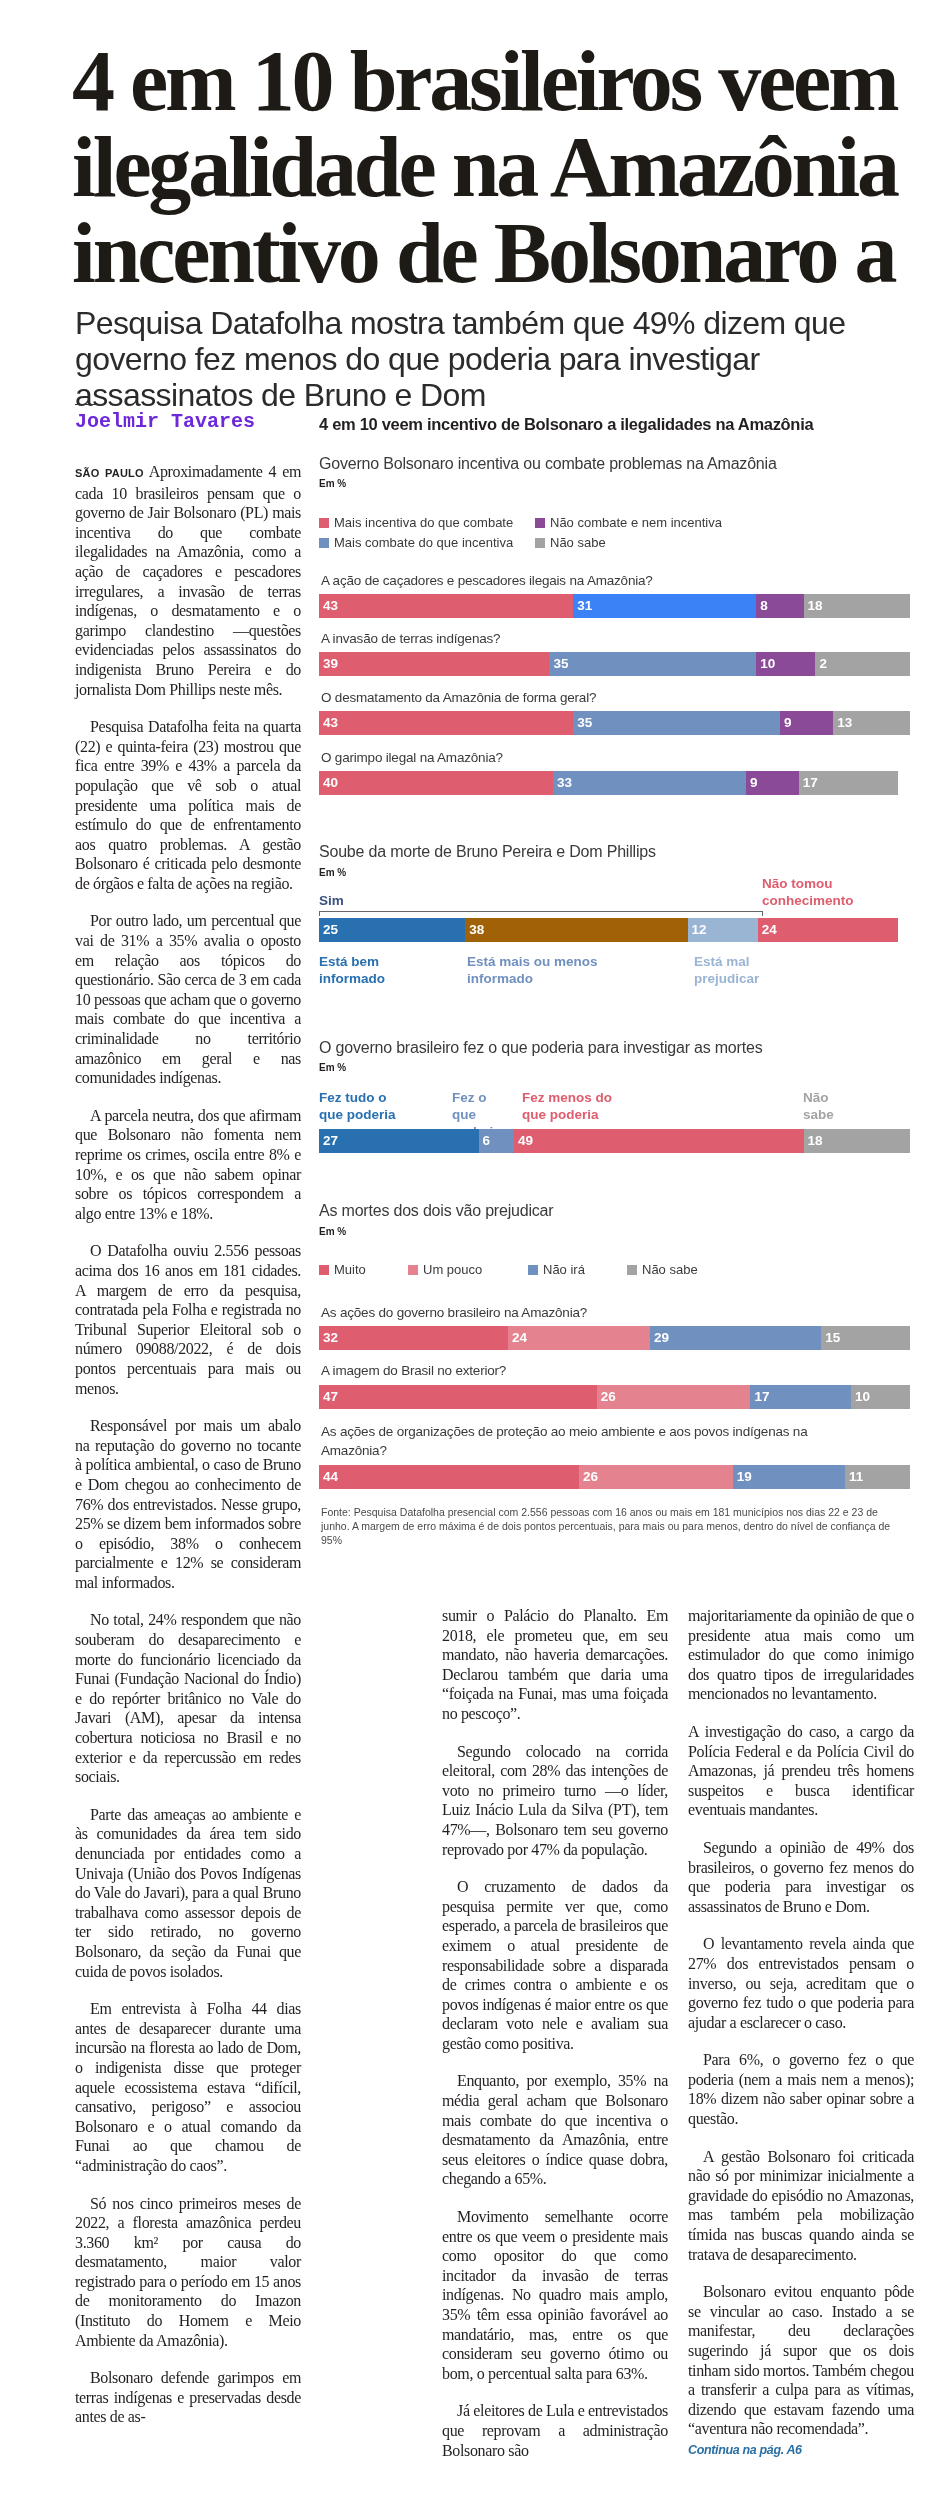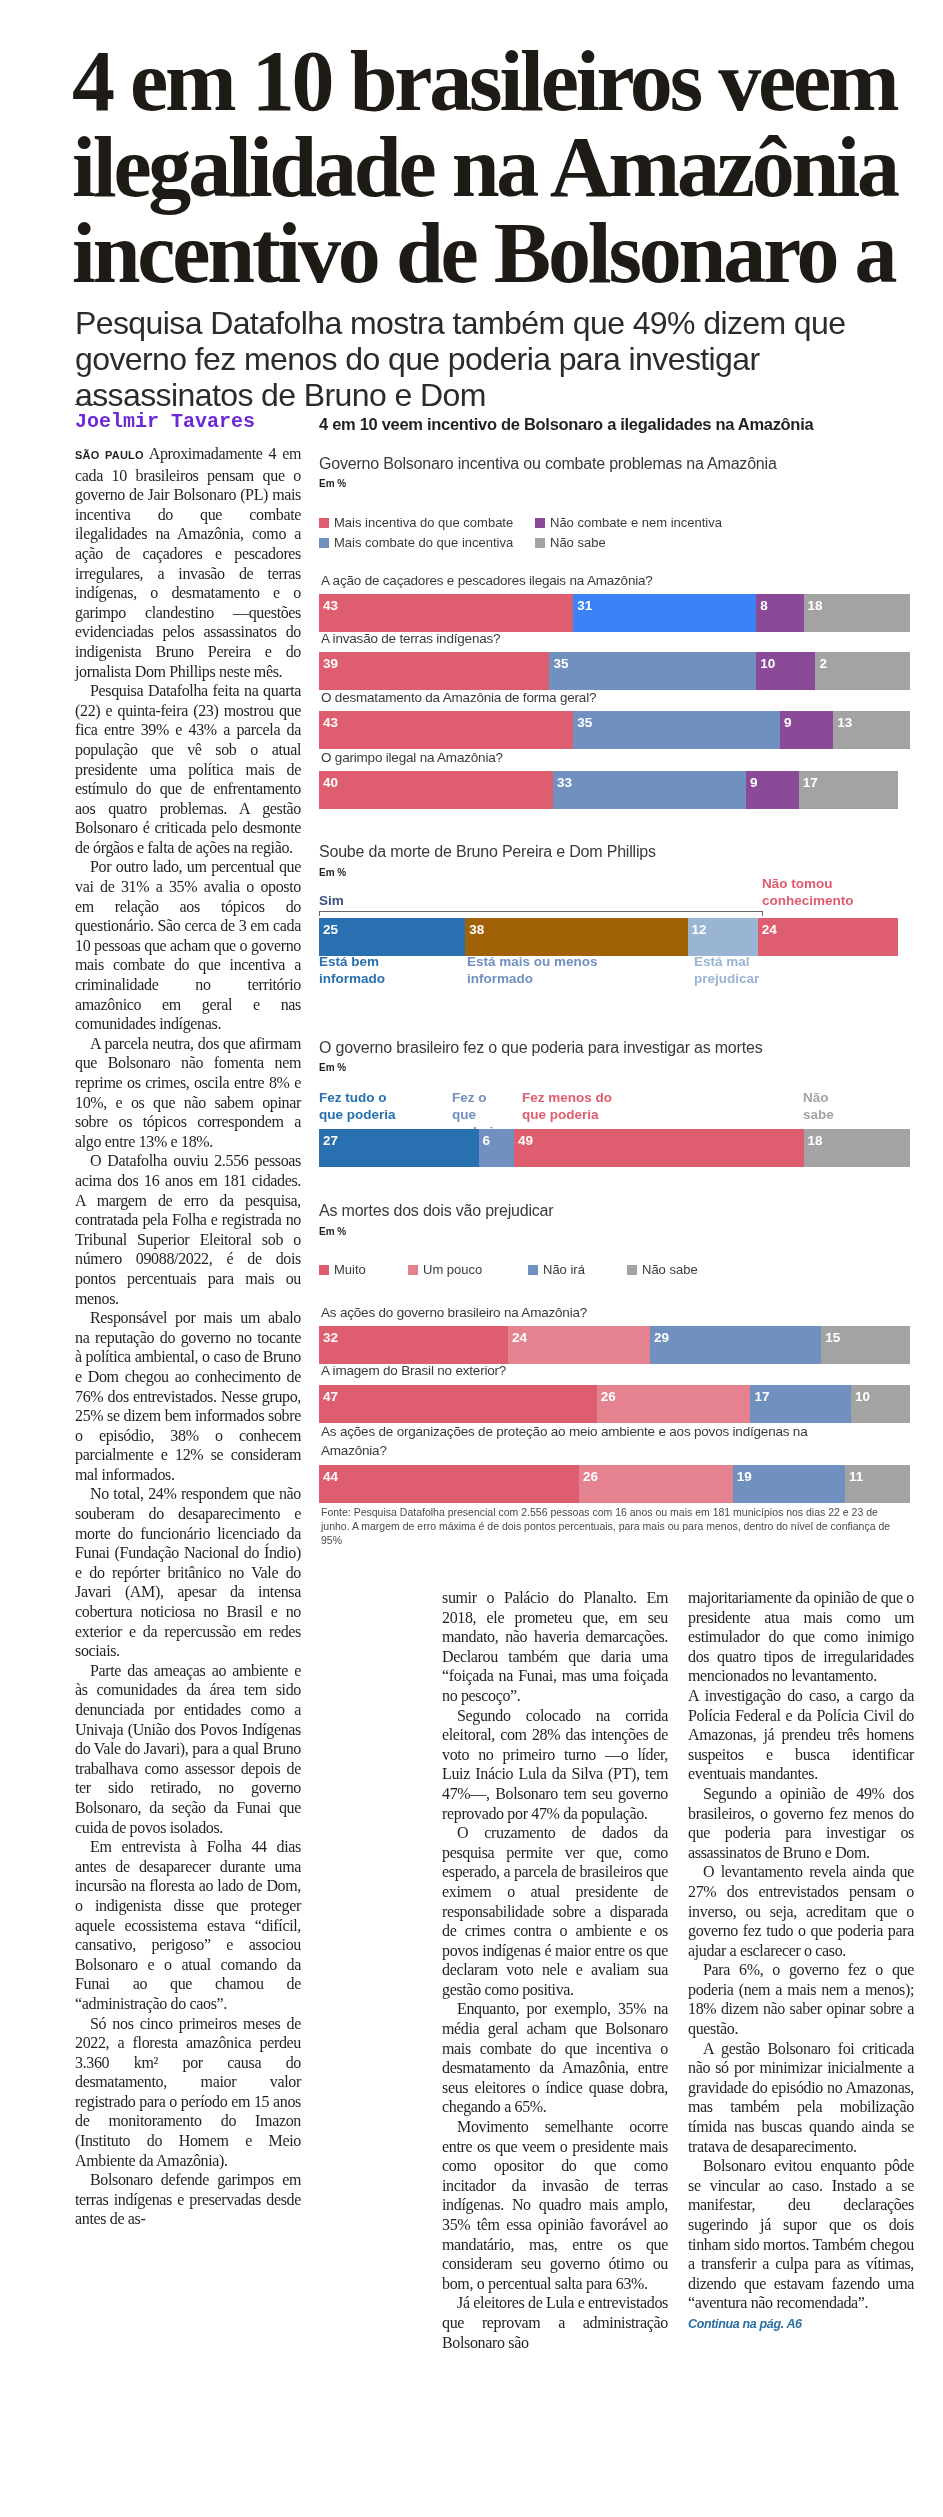--- a/index.html
+++ b/index.html
@@ -20,21 +20,21 @@
   .byline-rule { position: absolute; left: 75px; top: 404px; width: 30px; height: 1px; background: #333; }
   .byline {
     position: absolute; left: 75px; top: 410px; font-family: Liberation Mono, monospace;
     font-weight: bold; font-size: 20px; color: #6d28d9;
   }
 
   .col {
     position: absolute; font-family: "Liberation Serif", serif; font-size: 16px;
     line-height: 19.6px; text-align: justify; hyphens: manual; color: #231f20; letter-spacing: -0.35px;
   }
-  .col p { text-indent: 15px; }
+  .col p { text-indent: 15px; margin-top: 18px; }
   .col p.first { text-indent: 0; }
   .col p.noindent { text-indent: 0; }
   .col-left { left: 75px; top: 444px; width: 226px; }
   .col-mid { left: 442px; top: 1588px; width: 226px; }
   .col-right { left: 688px; top: 1588px; width: 226px; }
   .dateline {
     font-family: "Liberation Sans", sans-serif; font-weight: bold; font-size: 11px;
     letter-spacing: 0.2px; margin-right: 5px;
   }
   .continua {
@@ -45,21 +45,21 @@
   
   .chart { position: absolute; left: 319px; top: 405px; width: 600px; font-family: "Liberation Sans", sans-serif; }
   .chart-title { position: absolute; left: 0; top: 10px; font-weight: bold; font-size: 16.5px; color: #231f20; letter-spacing: -0.3px; white-space: nowrap; }
   .section-title { position: absolute; left: 0; font-size: 16px; color: #3a3a3a; white-space: nowrap; letter-spacing: -0.2px; }
   .em { position: absolute; left: 0; font-weight: bold; font-size: 10px; color: #231f20; }
   .legend { position: absolute; left: 0; font-size: 13px; color: #3a3a3a; }
   .legend-item { position: absolute; white-space: nowrap; }
   .legend-item .sw { display: inline-block; width: 10px; height: 10px; margin-right: 5px; vertical-align: -1px; }
   .q-label { position: absolute; left: 2px; font-size: 13.5px; color: #3a3a3a; white-space: nowrap; letter-spacing: -0.2px; }
   .q-label.wrap { white-space: normal; width: 500px; line-height: 19px; }
-  .bar { position: absolute; left: 0; width: 591px; height: 38px; display: flex; }
+  .bar { position: absolute; left: 0; width: 591px; height: 24px; display: flex; }
   .seg { height: 100%; color: #fff; font-weight: bold; font-size: 13.5px; line-height: 24px; padding-left: 4px; overflow: hidden; white-space: nowrap; }
   .cat-label { position: absolute; font-weight: bold; font-size: 13.5px; line-height: 17px; }
   .bracket { position: absolute; left: 0; top: 0; height: 5px; border: 1px solid #666; border-bottom: none; }
   .source { position: absolute; left: 2px; width: 580px; font-size: 10.5px; line-height: 14px; color: #4a4a4a; }
 </style>
 </head>
 <body>
 
 <h1 class="headline">
   <span>4 em 10 brasileiros veem</span>

